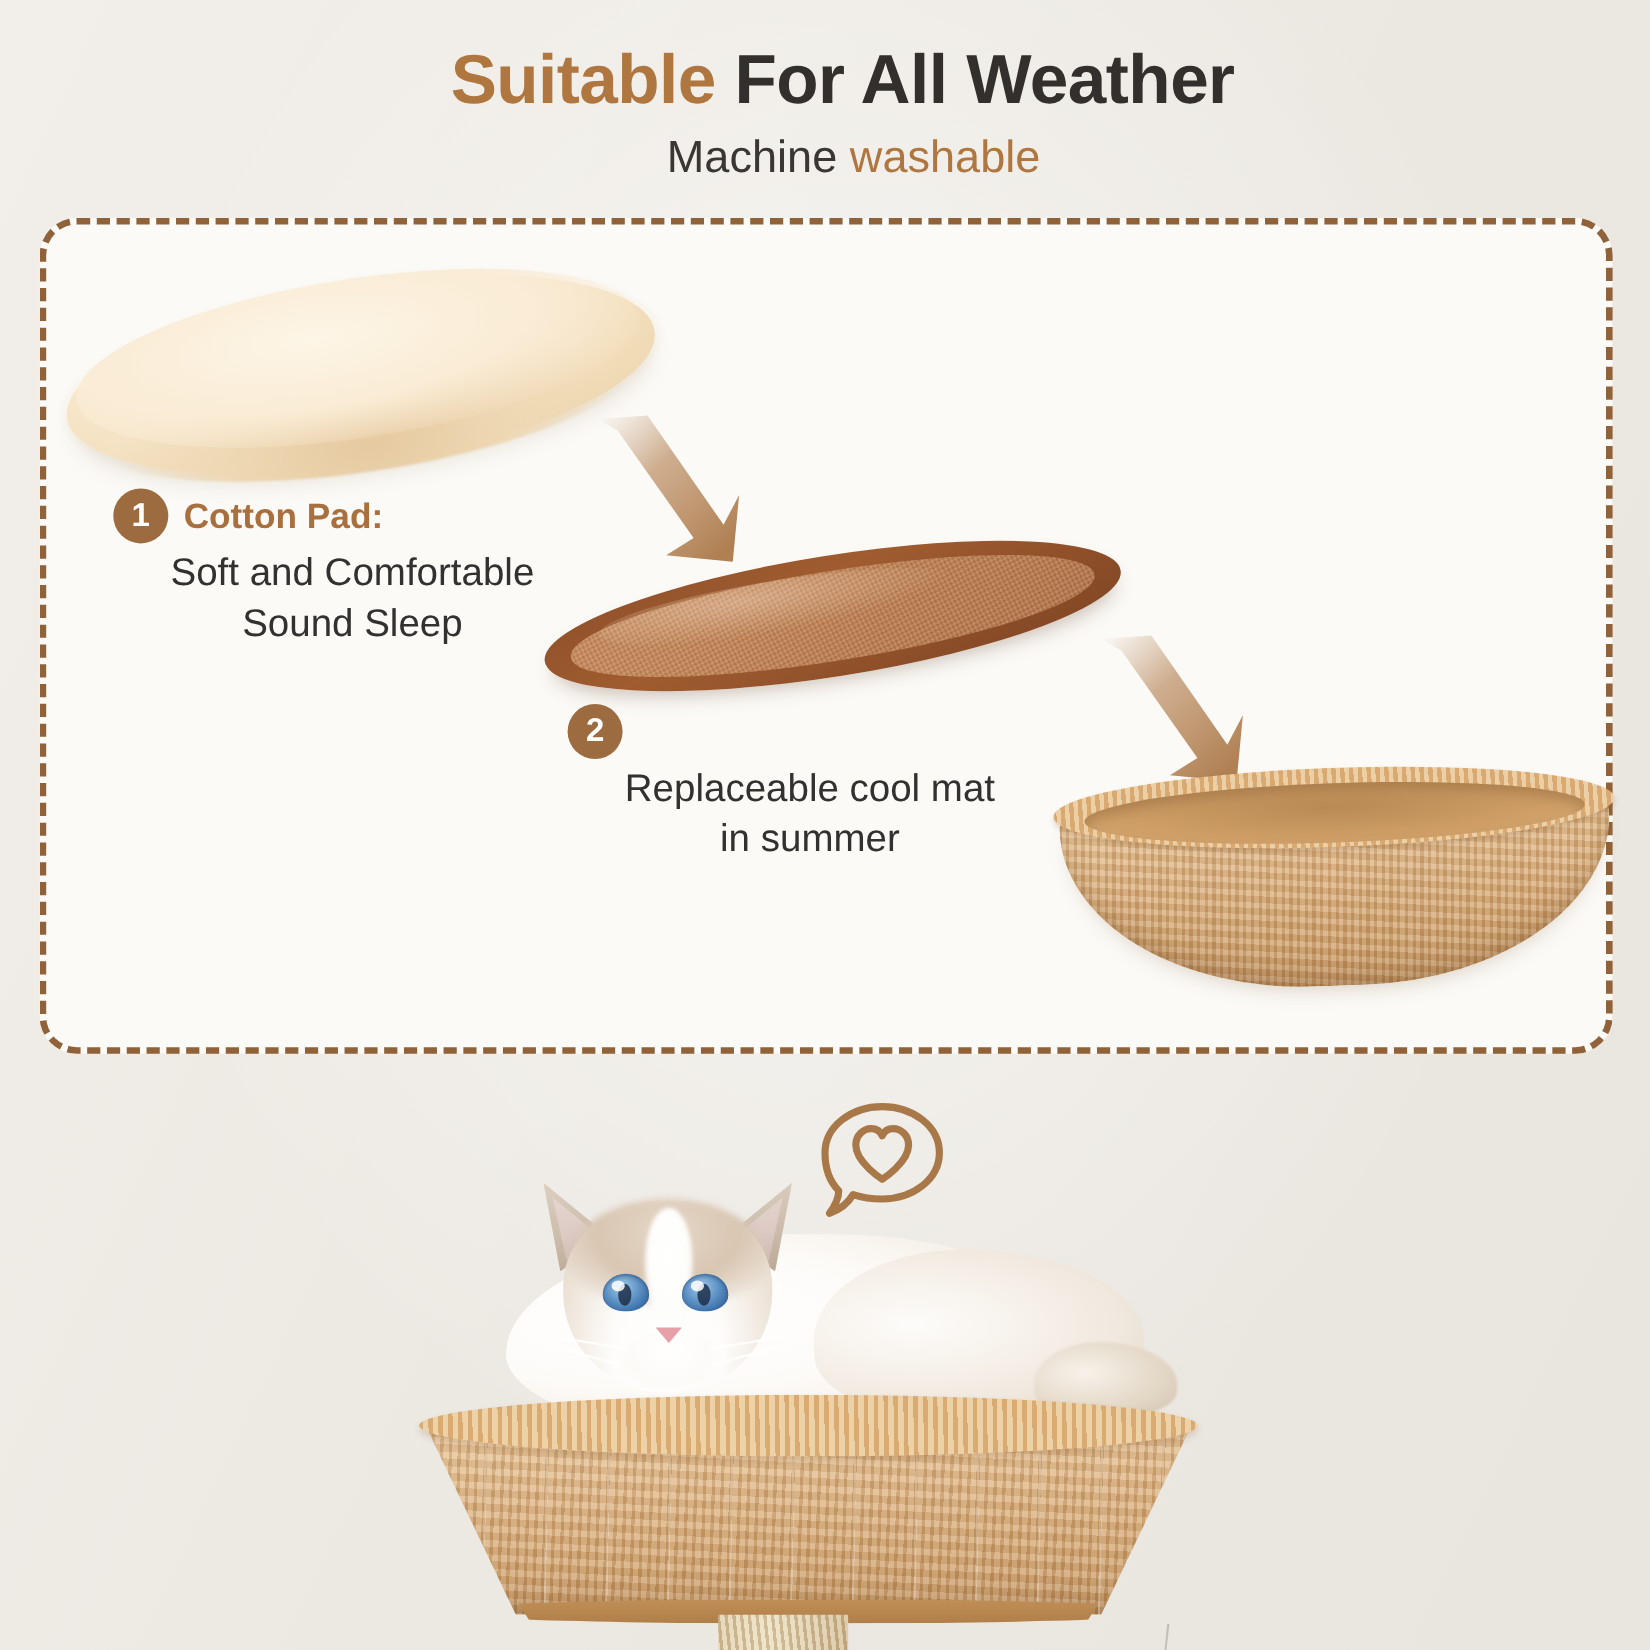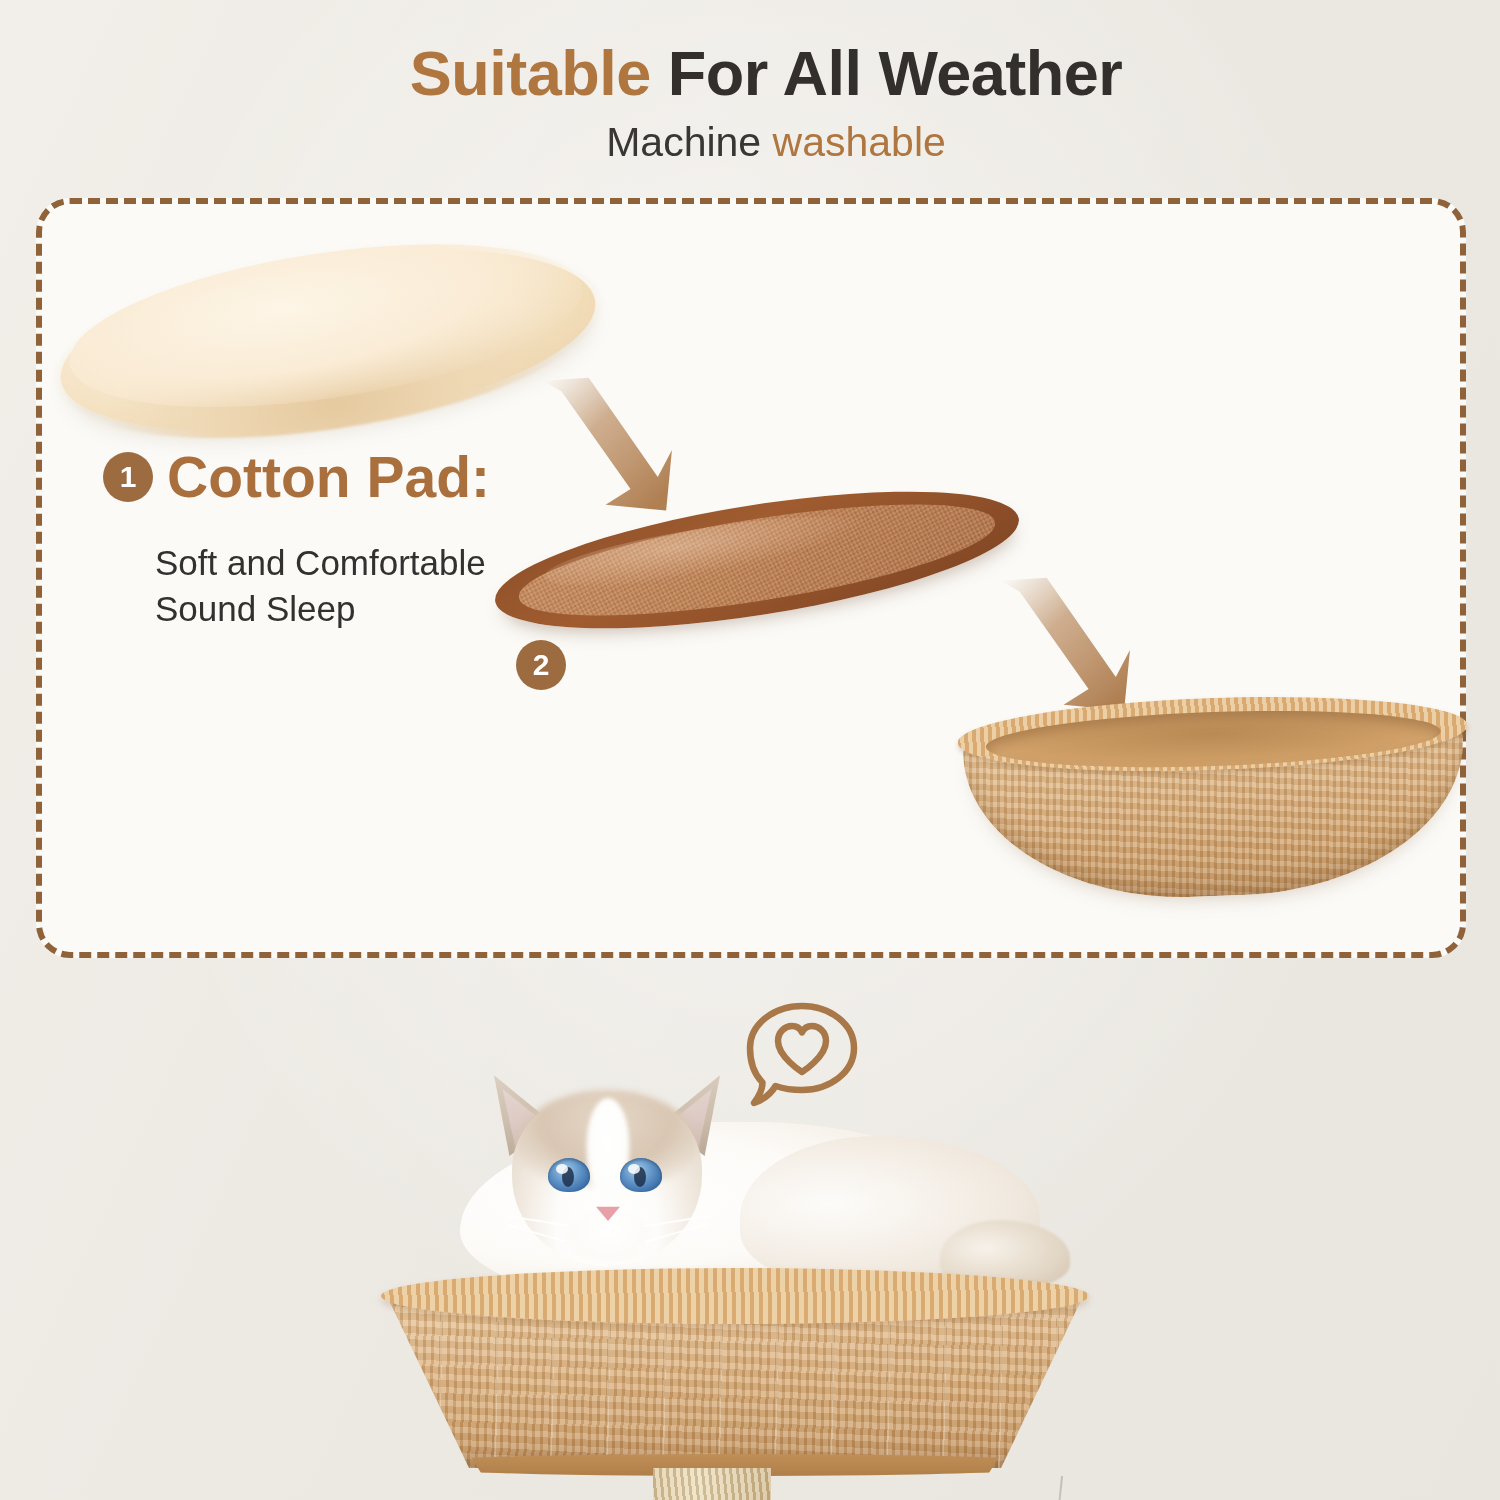--- a/index.html
+++ b/index.html
@@ -133,25 +133,25 @@
   
   .callout{position:absolute;}
   .callout .head{display:flex;align-items:center;gap:14px;}
   .badge{
     width:50px;height:50px;border-radius:50%;
     background:#9c6b40;color:#ffffff;
     display:flex;align-items:center;justify-content:center;
     font-size:30px;font-weight:bold;line-height:1;flex:0 0 auto;
   }
   .callout .head-label{
-    font-size:57px;font-weight:bold;color:#a96f3d;white-space:nowrap;
+    font-size:32px;font-weight:bold;color:#a96f3d;white-space:nowrap;
   }
   .callout .desc{
-    margin-top:30px;margin-left:52px;
-    font-size:35px;line-height:1.32;color:#333130;white-space:pre-line;
+    margin-top:4px;margin-left:52px;
+    font-size:35px;line-height:1.32;color:#333130;white-space:pre-line;text-align:center;
   }
 
   
   .bubble{position:absolute;left:742px;top:1000px;width:120px;height:112px;}
 
   
   .cat-scene{position:absolute;left:0;top:1020px;width:1500px;height:480px;}
 
   .cat{
     position:absolute;left:440px;top:30px;width:560px;height:250px;
@@ -342,20 +342,22 @@
     <div class="head-label">Cotton Pad:</div>
   </div>
   <div class="desc">Soft and Comfortable
 Sound Sleep</div>
 </div>
 
 <div class="callout" style="left:516px;top:640px;">
   <div class="head">
     <div class="badge">2</div>
   </div>
+  <div class="desc">Replaceable cool mat
+in summer</div>
 </div>
 
 <svg class="bubble" viewBox="0 0 120 112">
   <path d="M60 6 C88 6 112 24 112 48 C112 72 88 90 60 90 C50 90 41 88.5 33.5 86
            C30 92 23 99 12 103 C18 95 20.5 88 20.5 82.5
            C12 74 8 61.5 8 48 C8 24 32 6 60 6 Z" fill="none" stroke="#a97849" stroke-width="6.5" stroke-linejoin="round" stroke-linecap="round"></path>
   <path d="M60 72 C60 72 36 57 36 41 C36 32 43 26 50 26 C55 26 58.5 29 60 32.5
            C61.5 29 65 26 70 26 C77 26 84 32 84 41 C84 57 60 72 60 72 Z" fill="none" stroke="#a97849" stroke-width="6.5" stroke-linejoin="round" stroke-linecap="round"></path>
 </svg>
 

